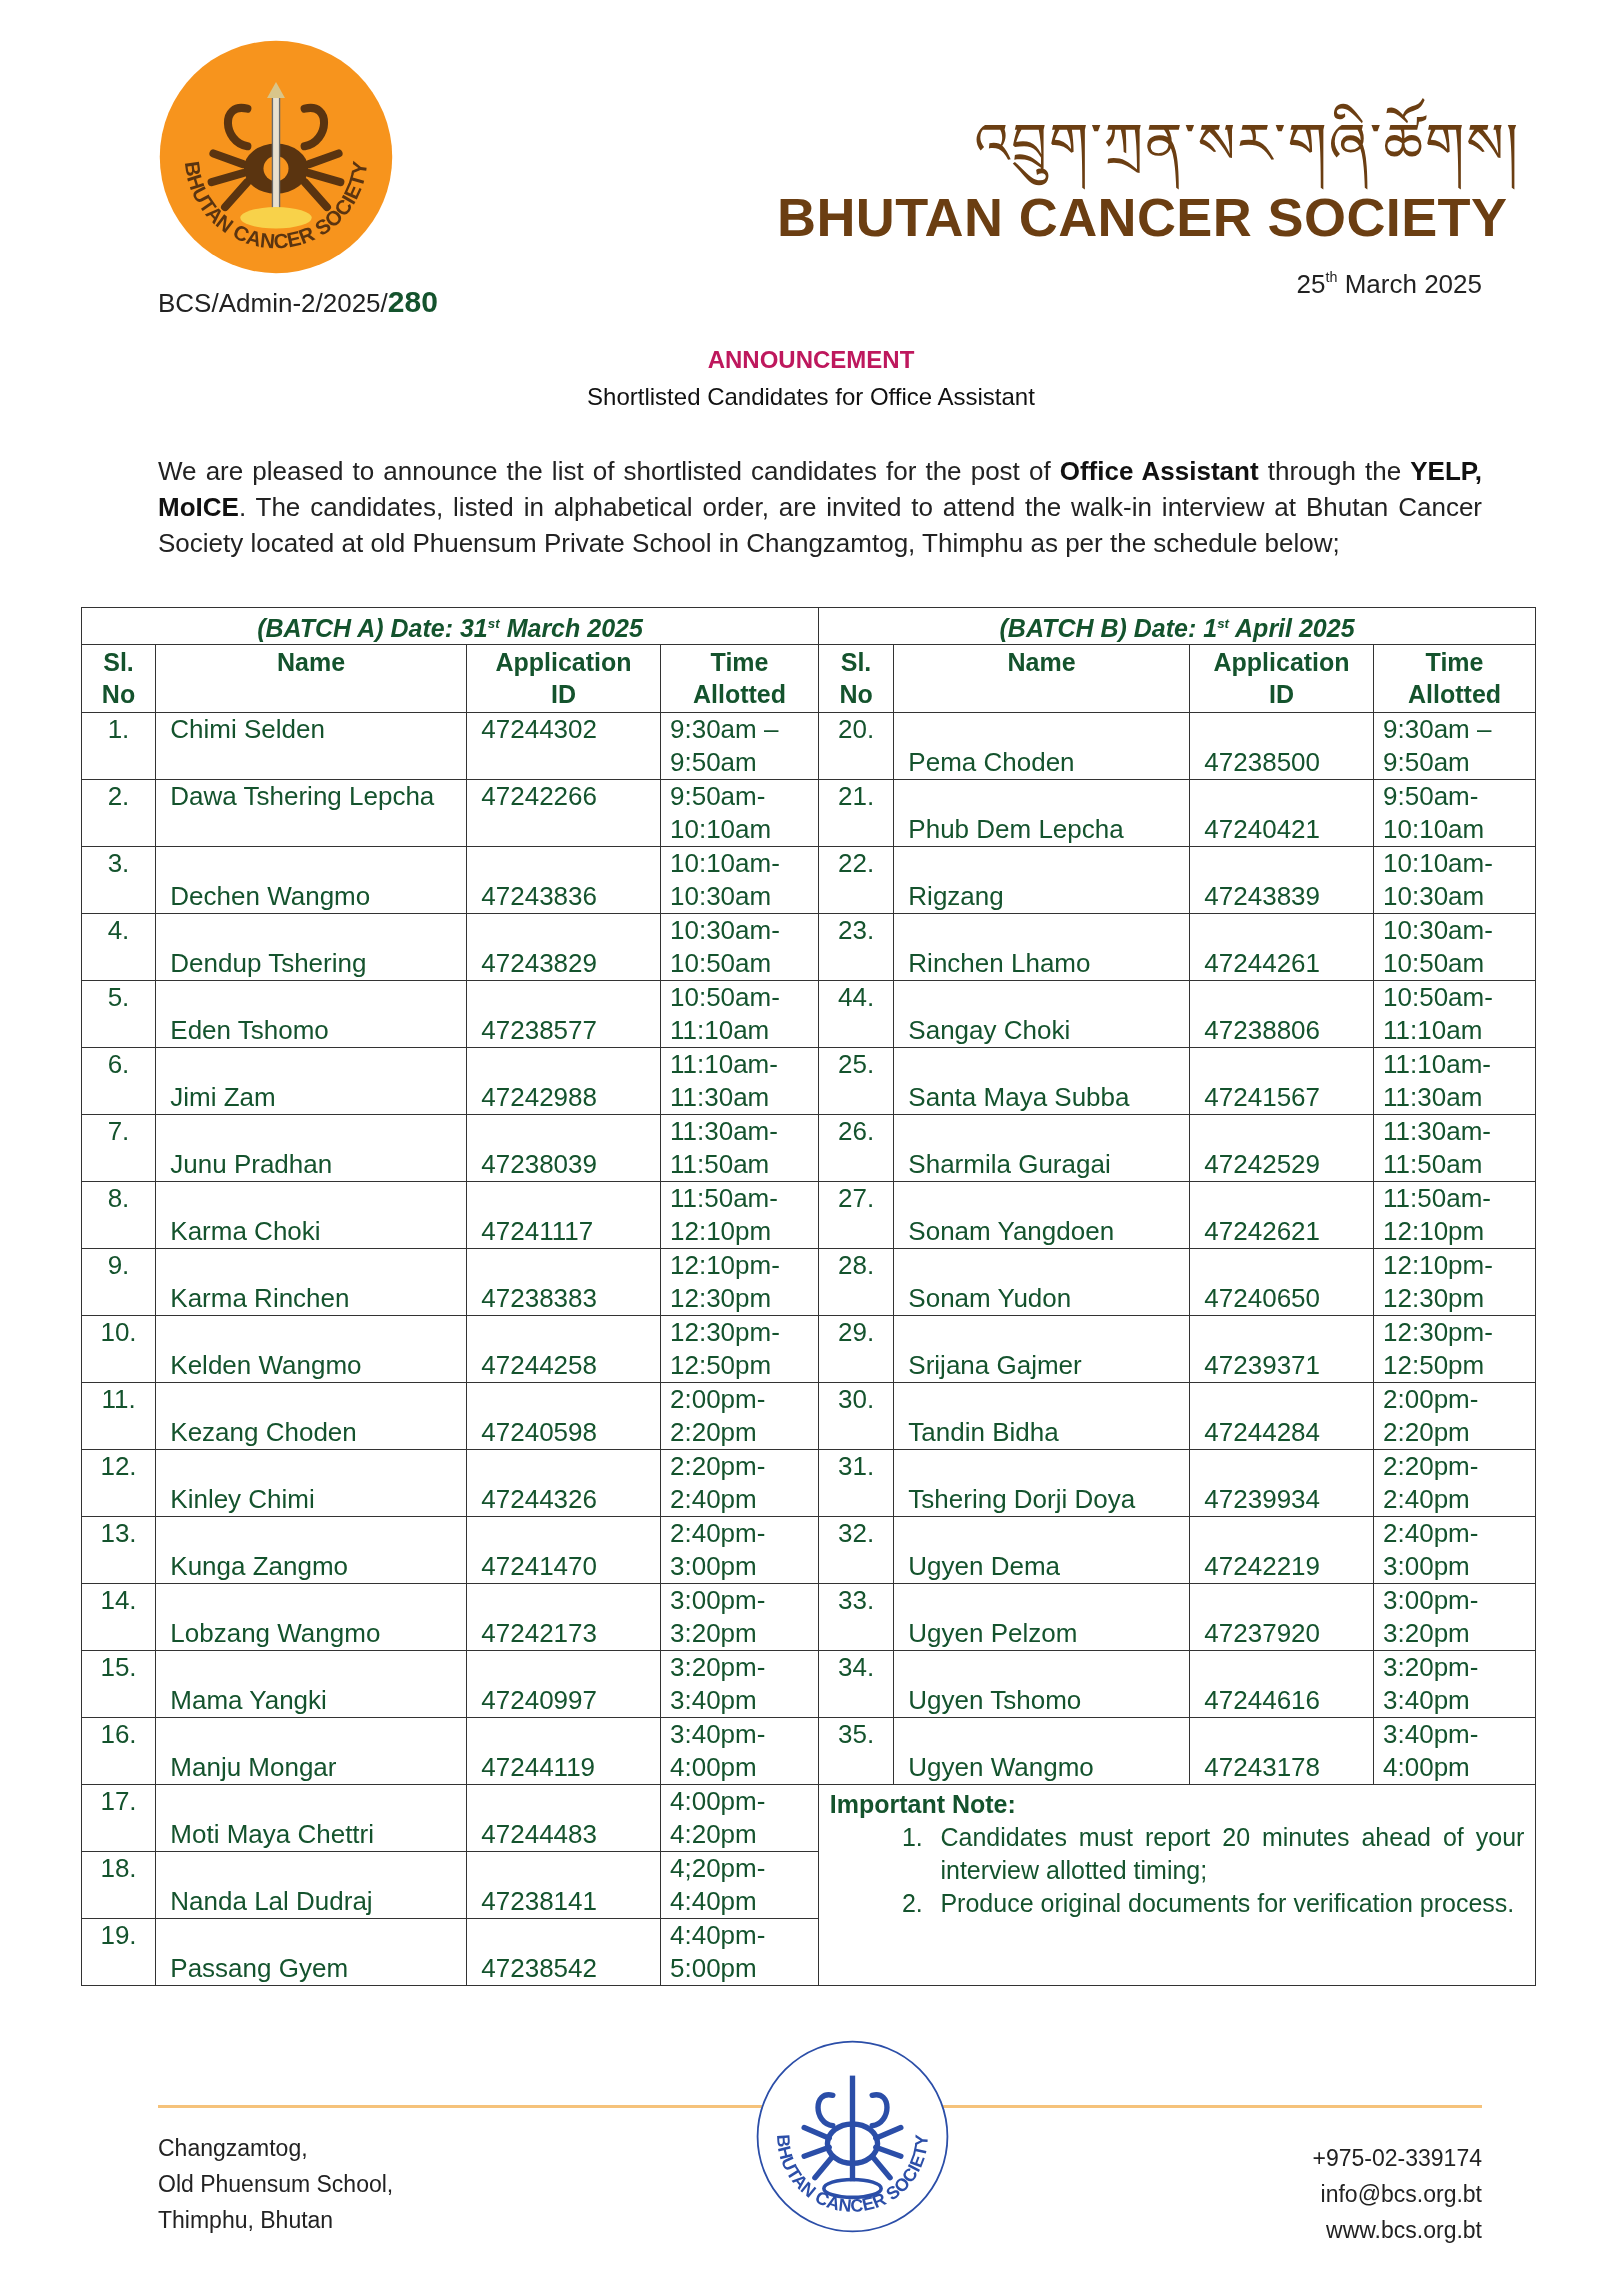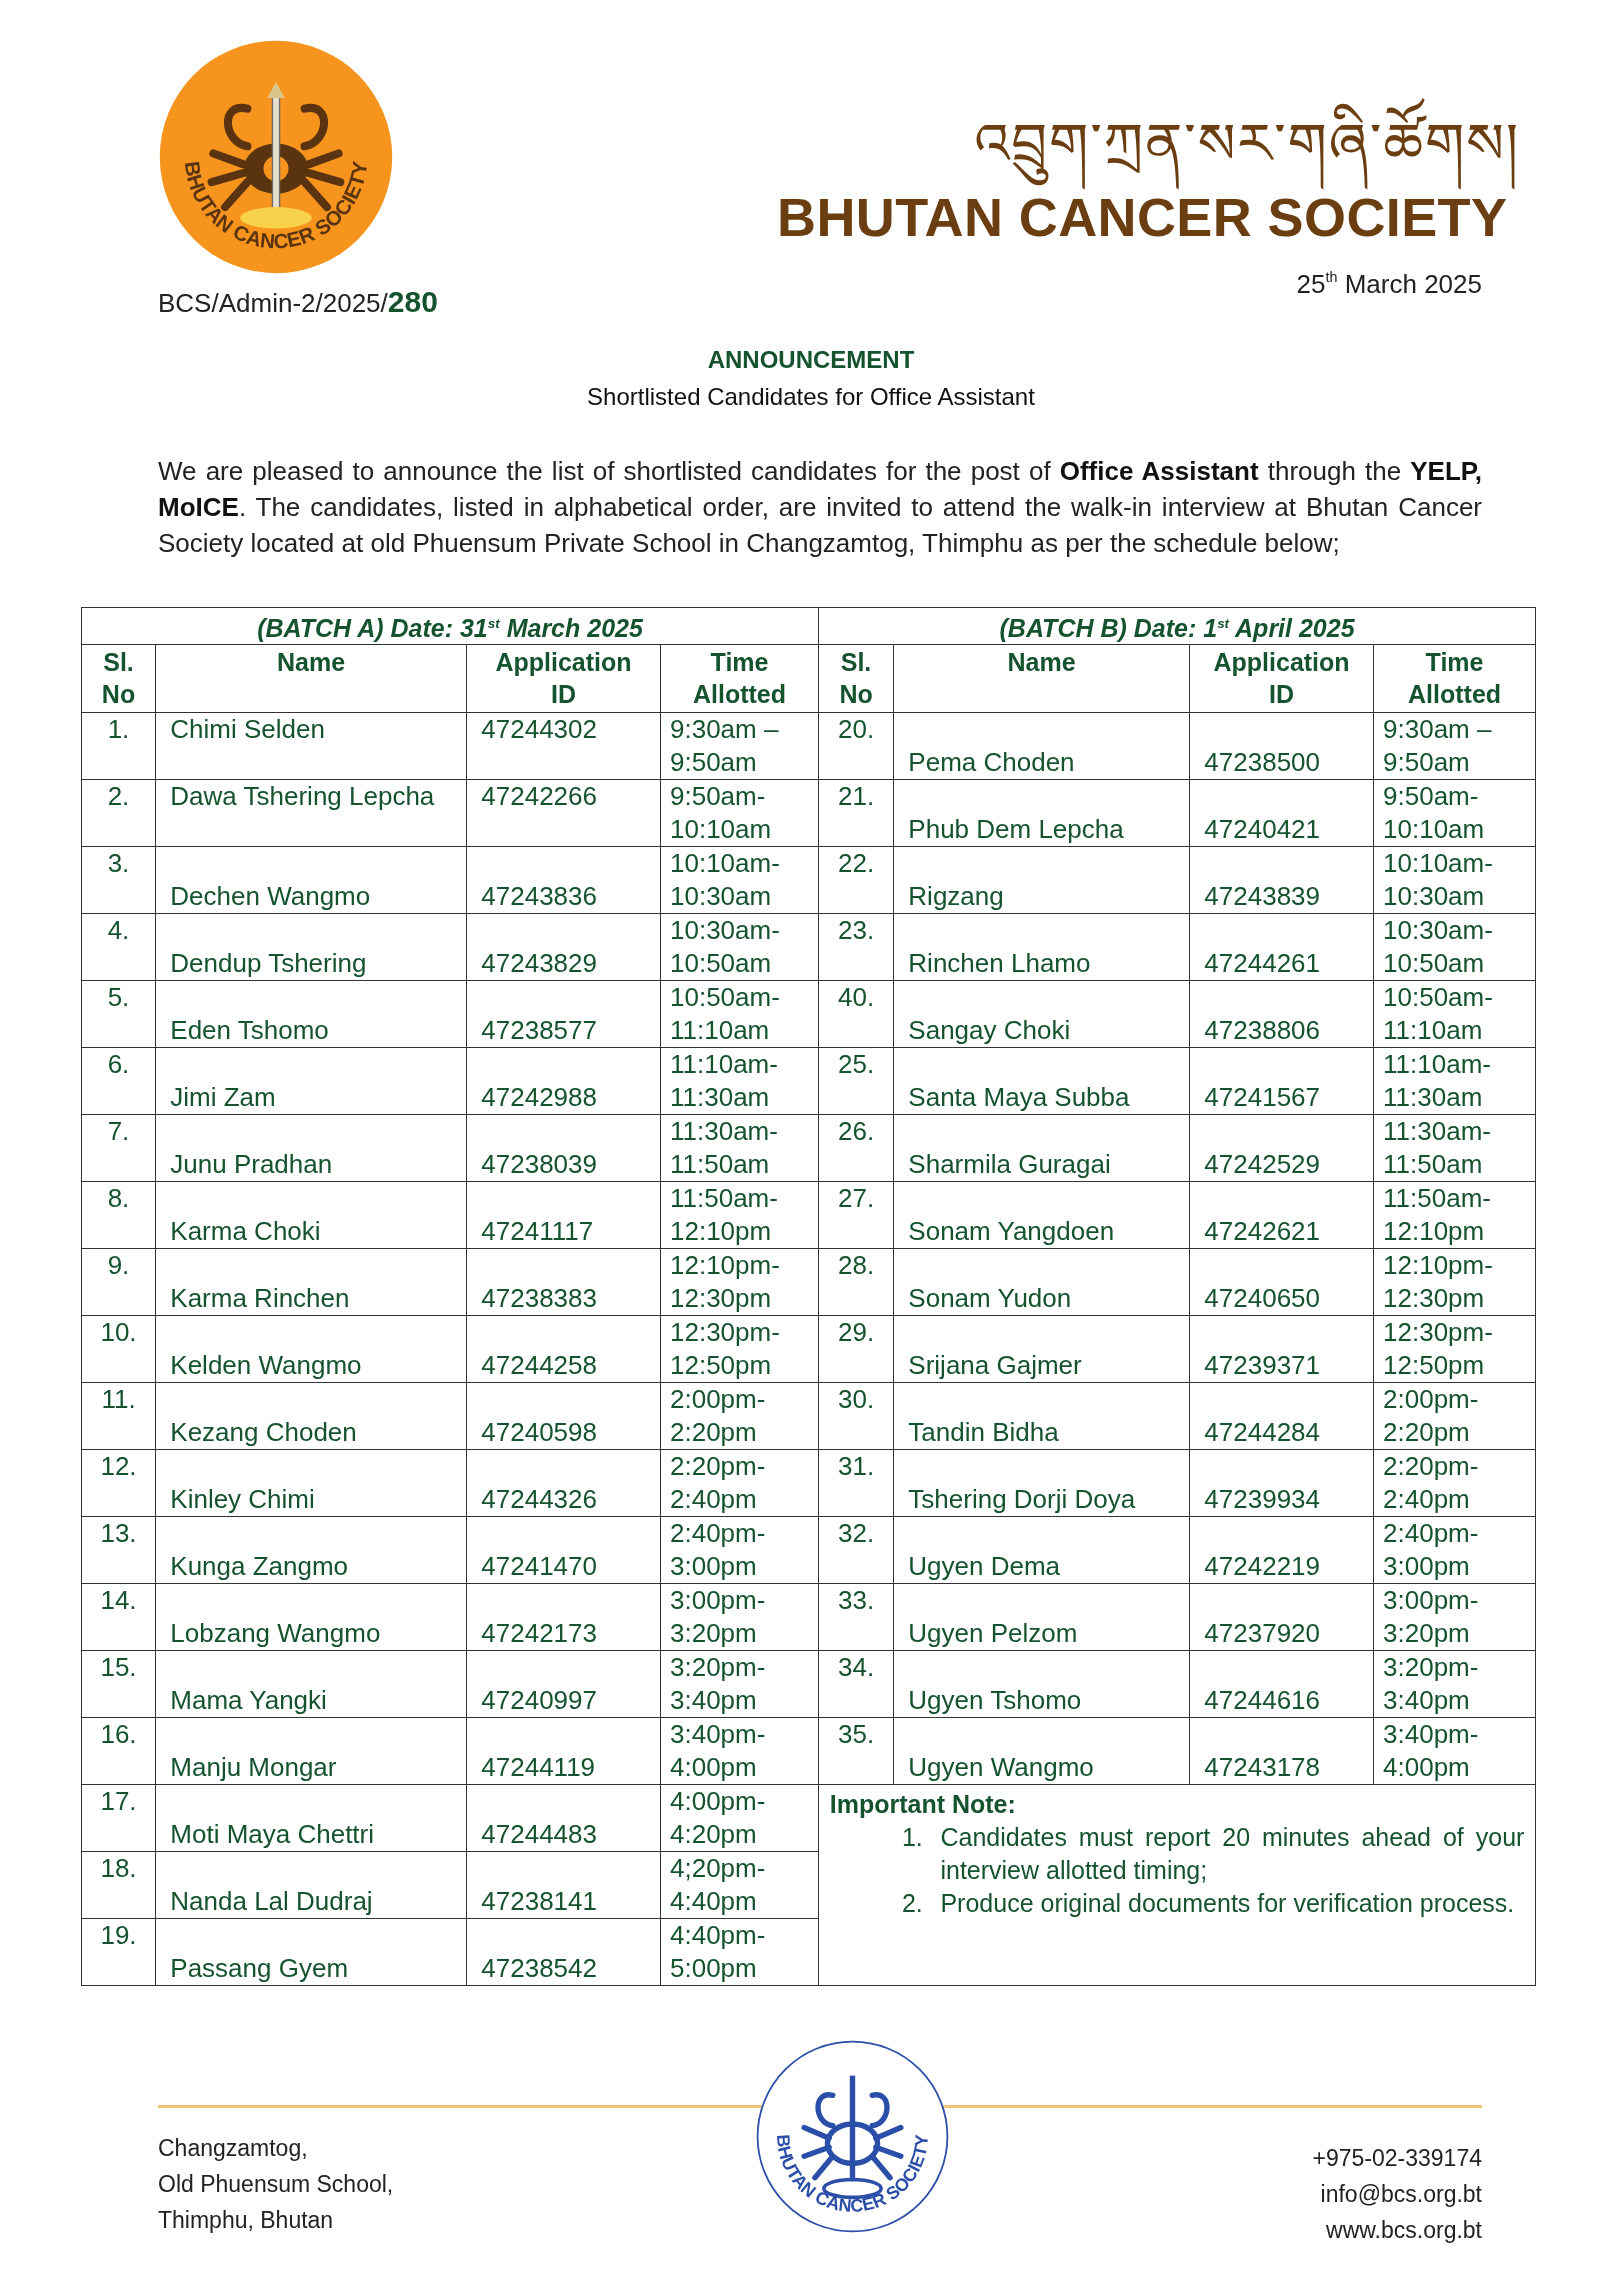--- a/index.html
+++ b/index.html
@@ -14,21 +14,21 @@
   .org-name { position: absolute; left: 777px; top: 186px; width: 699px; text-align: right;
               font-family: "Liberation Sans", sans-serif; font-weight: 700; font-size: 54px;
               color: #6b3e12; letter-spacing: 0.4px; white-space: nowrap; }
 
   .ref-line { position: absolute; left: 158px; top: 285px; font-size: 26px; color: #222; white-space: nowrap; }
   .ref-line .ref-num { color: #14532d; font-weight: 700; font-size: 30px; }
   .date-line { position: absolute; right: 140px; top: 269px; font-size: 26px; color: #222; white-space: nowrap; }
   .date-line sup { font-size: 14.3px; vertical-align: 10.7px; }
 
   .announce-title { position: absolute; left: 0; width: 1622px; top: 346px; text-align: center;
-                    font-weight: 700; font-size: 24px; color: #14532d; }
+                    font-weight: 700; font-size: 24px; color: #be185d; }
   .announce-sub { position: absolute; left: 0; width: 1622px; top: 383px; text-align: center;
                   font-weight: 400; font-size: 24px; color: #111; }
 
   .intro { position: absolute; left: 158px; top: 453px; width: 1324px; font-size: 26px;
            line-height: 36px; text-align: justify; color: #222; }
   .intro b { color: #111; }
 
   
   .sched { position: absolute; left: 81px; top: 607px; width: 1454px; border-collapse: collapse;
            table-layout: fixed; font-size: 26px; color: #14532d; }
@@ -169,21 +169,21 @@
         <td class="sl"><span>23.</span></td>
         <td class="nm bottom"><span class="">Rinchen Lhamo</span></td>
         <td class="id bottom"><span>47244261</span></td>
         <td class="tm"><span>10:30am-</span><br><span>10:50am</span></td>
       </tr>
       <tr class="data">
         <td class="sl"><span>5.</span></td>
         <td class="nm bottom"><span class="">Eden Tshomo</span></td>
         <td class="id bottom"><span>47238577</span></td>
         <td class="tm"><span>10:50am-</span><br><span>11:10am</span></td>
-        <td class="sl"><span>40.</span></td>
+        <td class="sl"><span>44.</span></td>
         <td class="nm bottom"><span class="">Sangay Choki</span></td>
         <td class="id bottom"><span>47238806</span></td>
         <td class="tm"><span>10:50am-</span><br><span>11:10am</span></td>
       </tr>
       <tr class="data">
         <td class="sl"><span>6.</span></td>
         <td class="nm bottom"><span class="">Jimi Zam</span></td>
         <td class="id bottom"><span>47242988</span></td>
         <td class="tm"><span>11:10am-</span><br><span>11:30am</span></td>
         <td class="sl"><span>25.</span></td>

